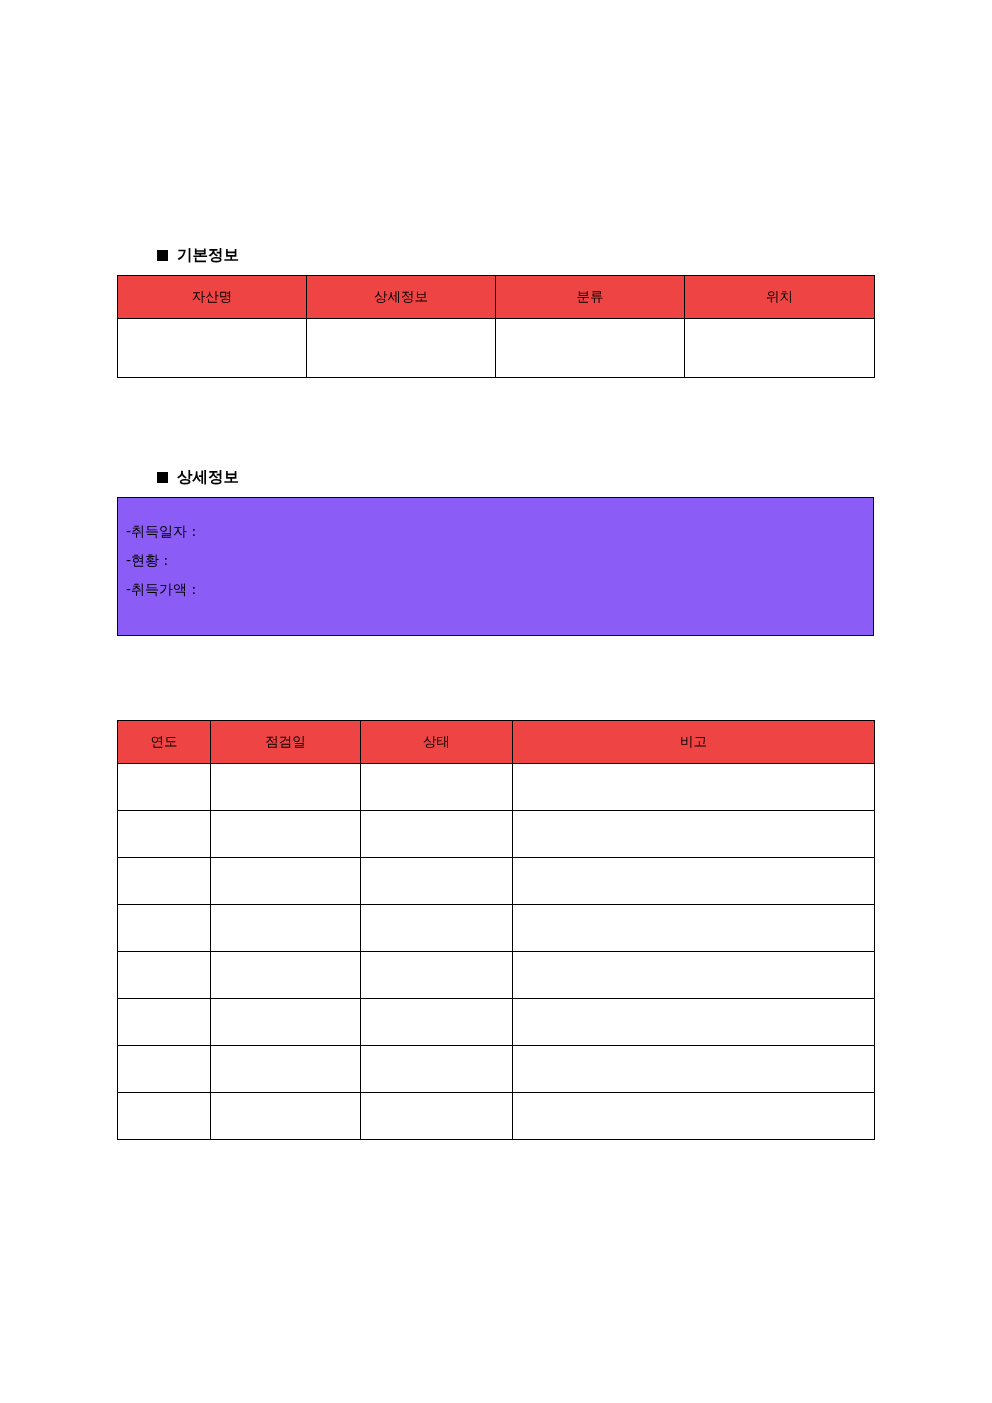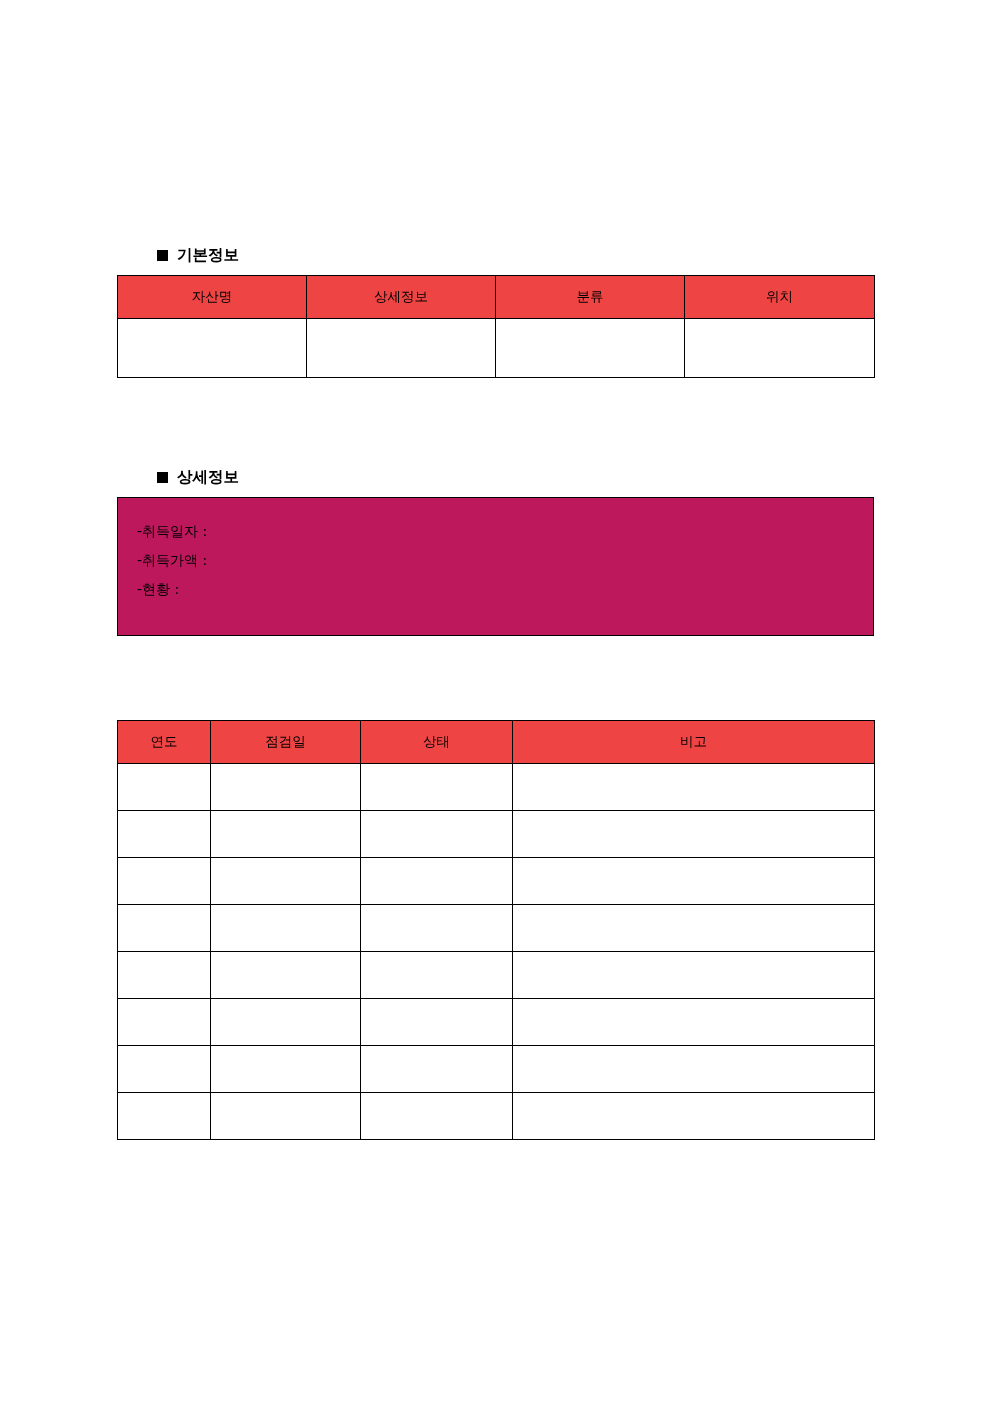--- a/index.html
+++ b/index.html
@@ -94,22 +94,22 @@
   #table-manage col.c-date { width: 150px; }
   #table-manage col.c-state { width: 152px; }
   #table-manage col.c-note  { width: 362px; }
 
   
   .detail-box {
     border: 1px solid #000000;
     width: 757px;
     height: 139px;
     box-sizing: border-box;
-    background: #be185d;
-    padding: 19px 0 0 19px;
+    background: #8b5cf6;
+    padding: 19px 0 0 8px;
   }
   .detail-line {
     font-size: 14px;
     line-height: 29px;
     white-space: pre;
   }
 </style>
 </head>
 <body>
 
@@ -147,22 +147,22 @@
     </table>
   </div>
 
   <div class="section" id="section-detail" style="top:470px;">
     <div class="section-head">
       <span class="sq-marker"></span>
       <span>상세정보</span>
     </div>
     <div class="detail-box">
       <div class="detail-line">-취득일자 :</div>
+      <div class="detail-line">-현황 :</div>
       <div class="detail-line">-취득가액 :</div>
-      <div class="detail-line">-현황 :</div>
     </div>
   </div>
 
   <div class="section" id="section-manage" style="top:720px;">
     <table class="form-table" id="table-manage">
       <colgroup>
         <col class="c-year">
           <col class="c-date">
           <col class="c-state">
           <col class="c-note">

